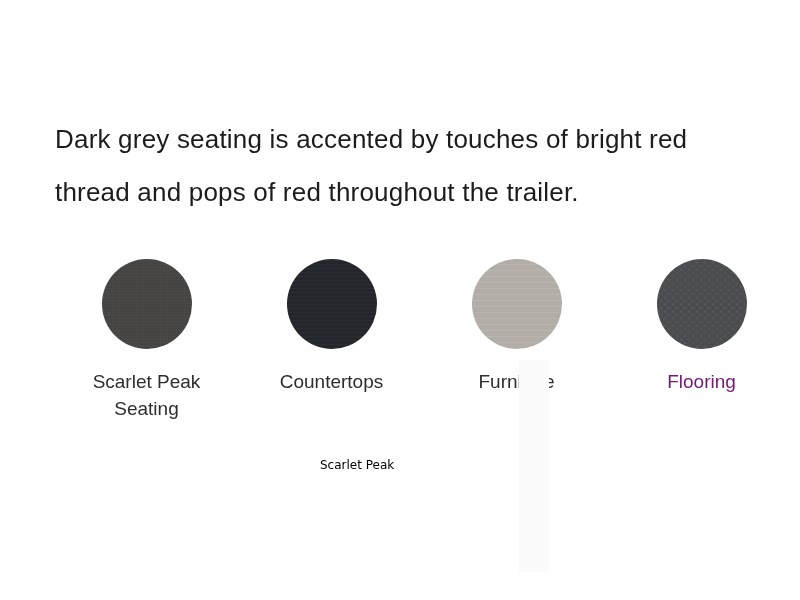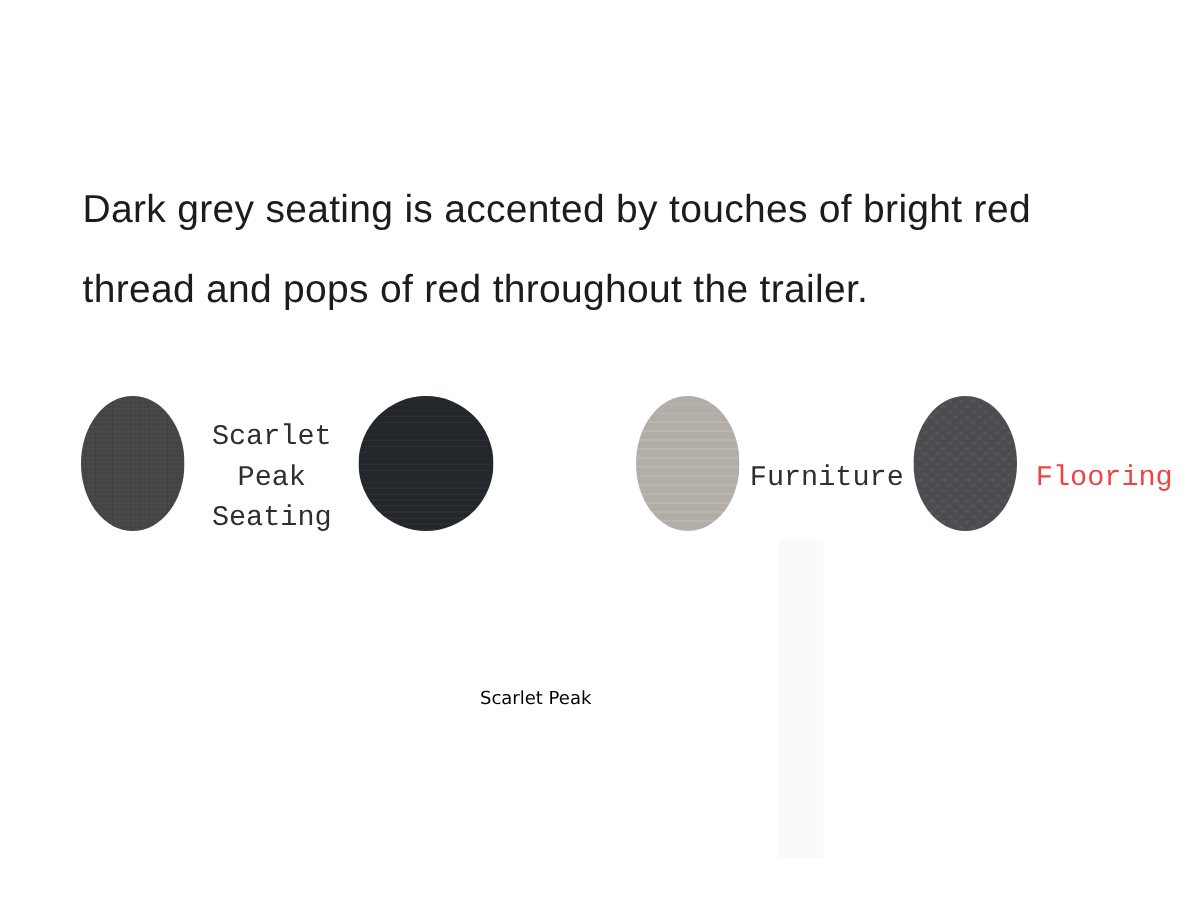--- a/index.html
+++ b/index.html
@@ -29,24 +29,23 @@
   .swatch-row {
     position: absolute;
     left: 54px;
     top: 259px;
     width: 740px;
     display: flex;
   }
   .swatch {
     width: 185px;
     display: flex;
-    flex-direction: row;
+    flex-direction: column;
     align-items: center;
     cursor: pointer;
-    font-family: Liberation Mono, monospace;
   }
   .circle {
     width: 90px;
     height: 90px;
     border-radius: 50%;
   }
   
   .tex-fabric {
     background-image:
       repeating-linear-gradient(0deg, rgba(255,255,255,0.025) 0 1px, transparent 1px 3px),
@@ -103,30 +102,31 @@
 
   <div class="swatch-row">
 
     <div class="swatch">
       <div class="circle tex-fabric" style="background-color: rgb(72, 70, 69);"></div>
       <div class="swatch-label" style="color: rgb(46, 46, 46);">Scarlet Peak Seating</div>
     </div>
 
     <div class="swatch">
       <div class="circle tex-solid" style="background-color: rgb(35, 38, 42);"></div>
+      <div class="swatch-label" style="color: rgb(46, 46, 46);">Countertops</div>
     </div>
 
     <div class="swatch">
       <div class="circle tex-smooth" style="background-color: rgb(179, 173, 168);"></div>
       <div class="swatch-label" style="color: rgb(46, 46, 46);">Furniture</div>
     </div>
 
     <div class="swatch">
       <div class="circle tex-honeycomb" style="background-color: rgb(85, 86, 90); --dot: #4a4c50;"></div>
-      <div class="swatch-label" style="color: #ef4444;">Flooring</div>
+      <div class="swatch-label" style="color: #701a75;">Flooring</div>
     </div>
 
   </div>
 
   <div class="caption" style="color: rgb(0, 0, 0);">Scarlet Peak</div>
 
   <div class="artifact-strip"></div>
 
 </div>
 

